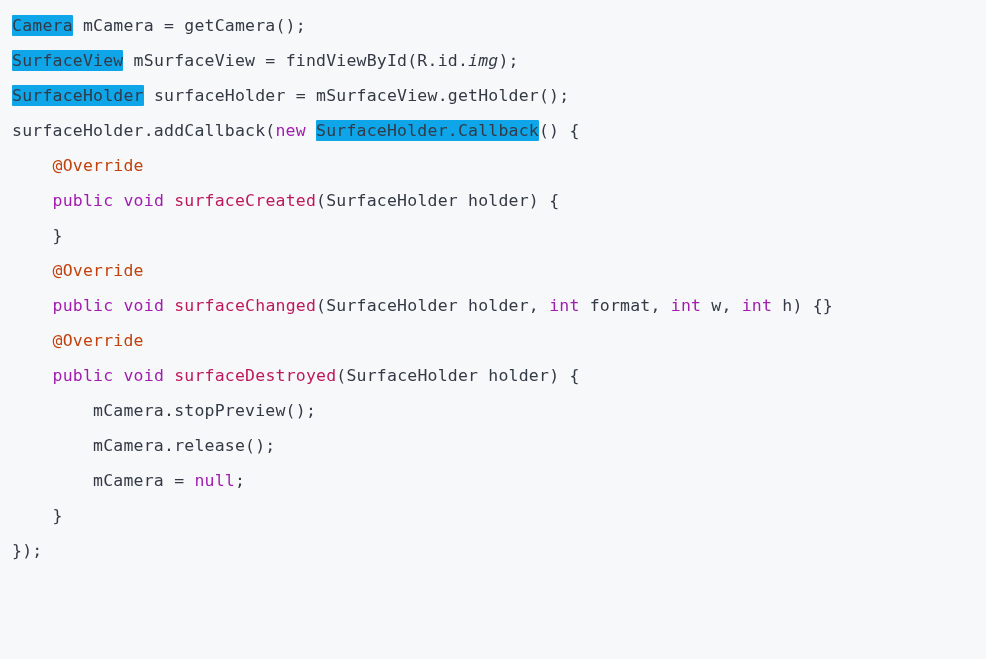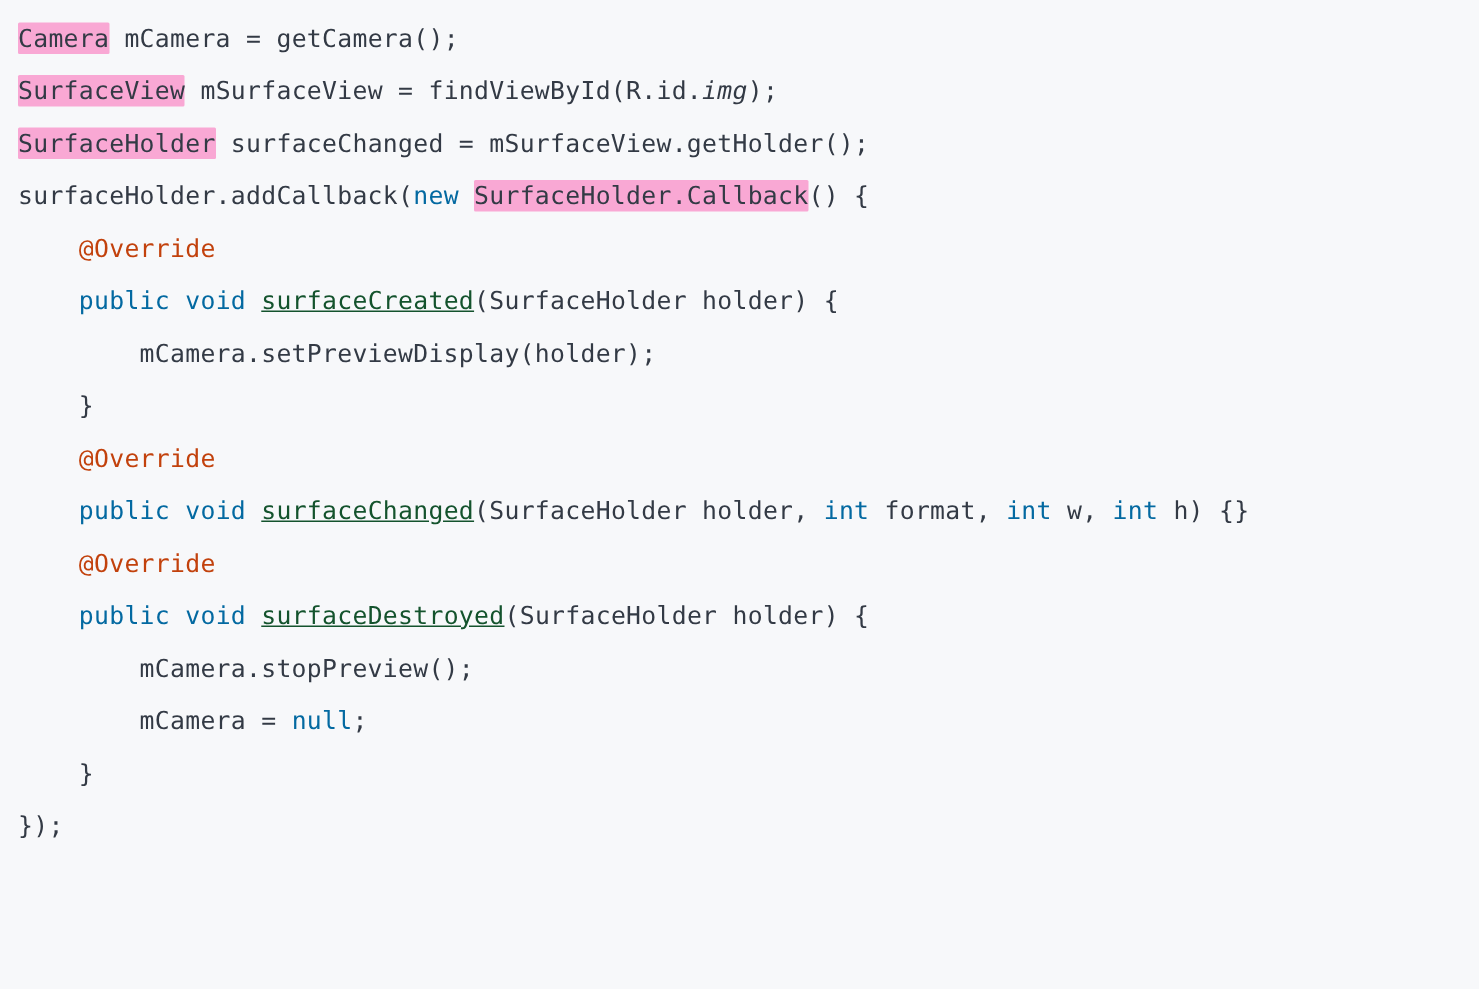--- a/index.html
+++ b/index.html
@@ -22,43 +22,43 @@
   }
   .code-line {
     height: 35px;
     line-height: 35px;
     font-size: 16.5px;
     letter-spacing: 0.2px;
     color: #333a45;
     white-space: pre;
   }
   .tok { white-space: pre; }
-  .kw { color: #0369a1; }
+  .kw { color: #a21caf; }
   .anno { color: #c2410c; }
-  .fn { color: #14532d; text-decoration: underline; }
+  .fn { color: #be185d; }
   .it { font-style: italic; text-align: center; }
   .hl {
-    background: #f9a8d4;
+    background: #0ea5e9;
     border-radius: 1px;
     padding: 1px 0;
   }
 </style>
 </head>
 <body>
 
 <div id="code-block">
     <div class="code-line"><span class="tok hl">Camera</span><span class="tok"> mCamera = getCamera();</span></div>
     <div class="code-line"><span class="tok hl">SurfaceView</span><span class="tok"> mSurfaceView = findViewById(R.id.</span><span class="tok it">img</span><span class="tok">);</span></div>
-    <div class="code-line"><span class="tok hl">SurfaceHolder</span><span class="tok"> surfaceChanged = mSurfaceView.getHolder();</span></div>
+    <div class="code-line"><span class="tok hl">SurfaceHolder</span><span class="tok"> surfaceHolder = mSurfaceView.getHolder();</span></div>
     <div class="code-line"><span class="tok">surfaceHolder.addCallback(</span><span class="tok kw">new</span><span class="tok"> </span><span class="tok hl">SurfaceHolder.Callback</span><span class="tok">() {</span></div>
     <div class="code-line"><span class="tok">    </span><span class="tok anno">@Override</span></div>
     <div class="code-line"><span class="tok">    </span><span class="tok kw">public void</span><span class="tok"> </span><span class="tok fn">surfaceCreated</span><span class="tok">(SurfaceHolder holder) {</span></div>
-    <div class="code-line"><span class="tok">        mCamera.setPreviewDisplay(holder);</span></div>
     <div class="code-line"><span class="tok">    }</span></div>
     <div class="code-line"><span class="tok">    </span><span class="tok anno">@Override</span></div>
     <div class="code-line"><span class="tok">    </span><span class="tok kw">public void</span><span class="tok"> </span><span class="tok fn">surfaceChanged</span><span class="tok">(SurfaceHolder holder, </span><span class="tok kw">int</span><span class="tok"> format, </span><span class="tok kw">int</span><span class="tok"> w, </span><span class="tok kw">int</span><span class="tok"> h) {}</span></div>
     <div class="code-line"><span class="tok">    </span><span class="tok anno">@Override</span></div>
     <div class="code-line"><span class="tok">    </span><span class="tok kw">public void</span><span class="tok"> </span><span class="tok fn">surfaceDestroyed</span><span class="tok">(SurfaceHolder holder) {</span></div>
     <div class="code-line"><span class="tok">        mCamera.stopPreview();</span></div>
+    <div class="code-line"><span class="tok">        mCamera.release();</span></div>
     <div class="code-line"><span class="tok">        mCamera = </span><span class="tok kw">null</span><span class="tok">;</span></div>
     <div class="code-line"><span class="tok">    }</span></div>
     <div class="code-line"><span class="tok">});</span></div>
   </div>
 
 </body></html>

